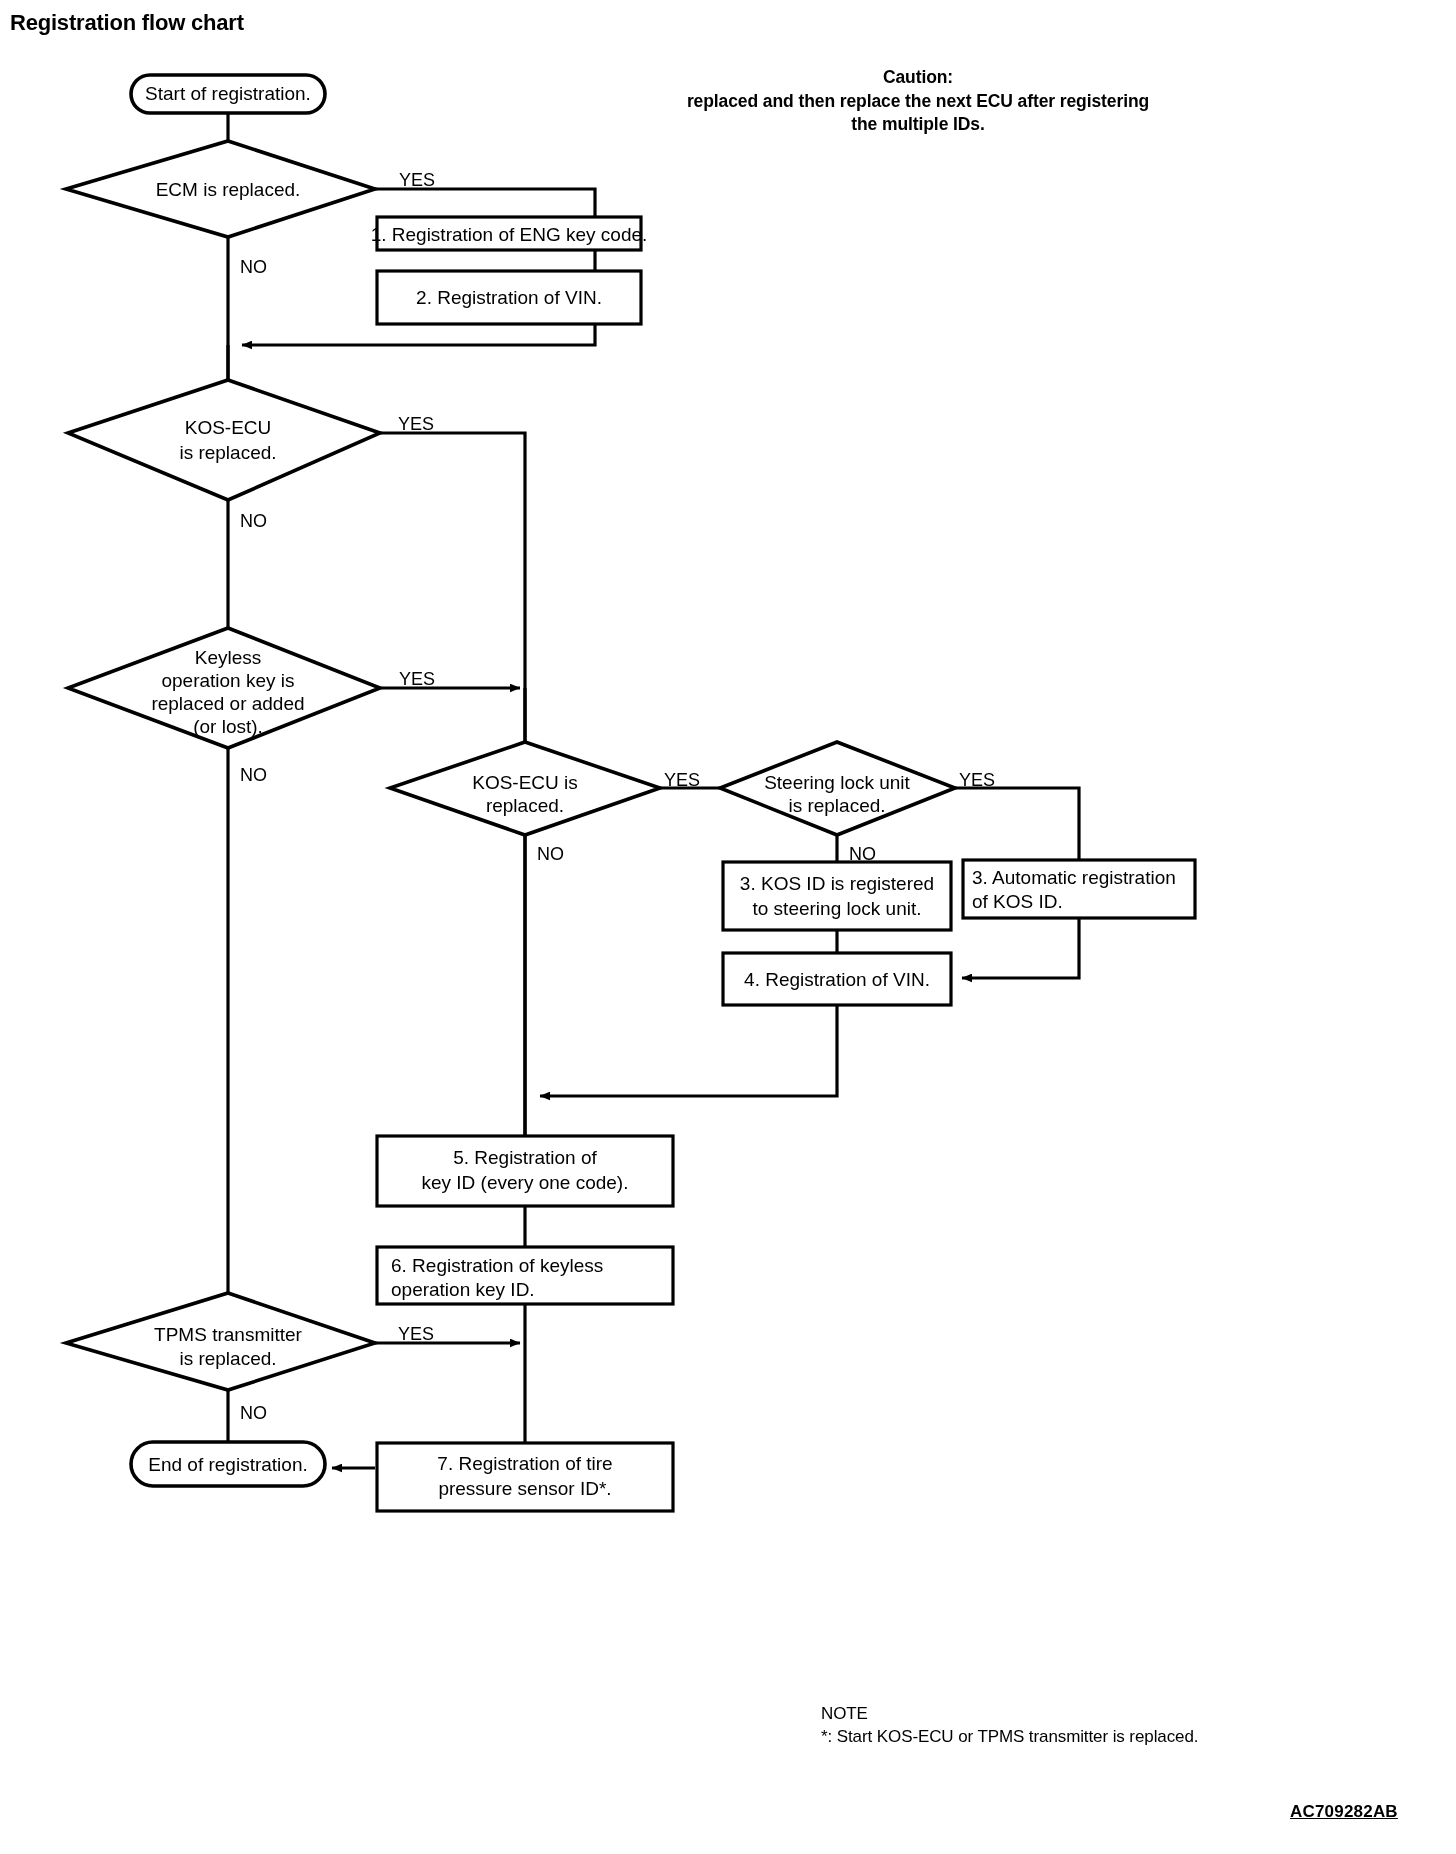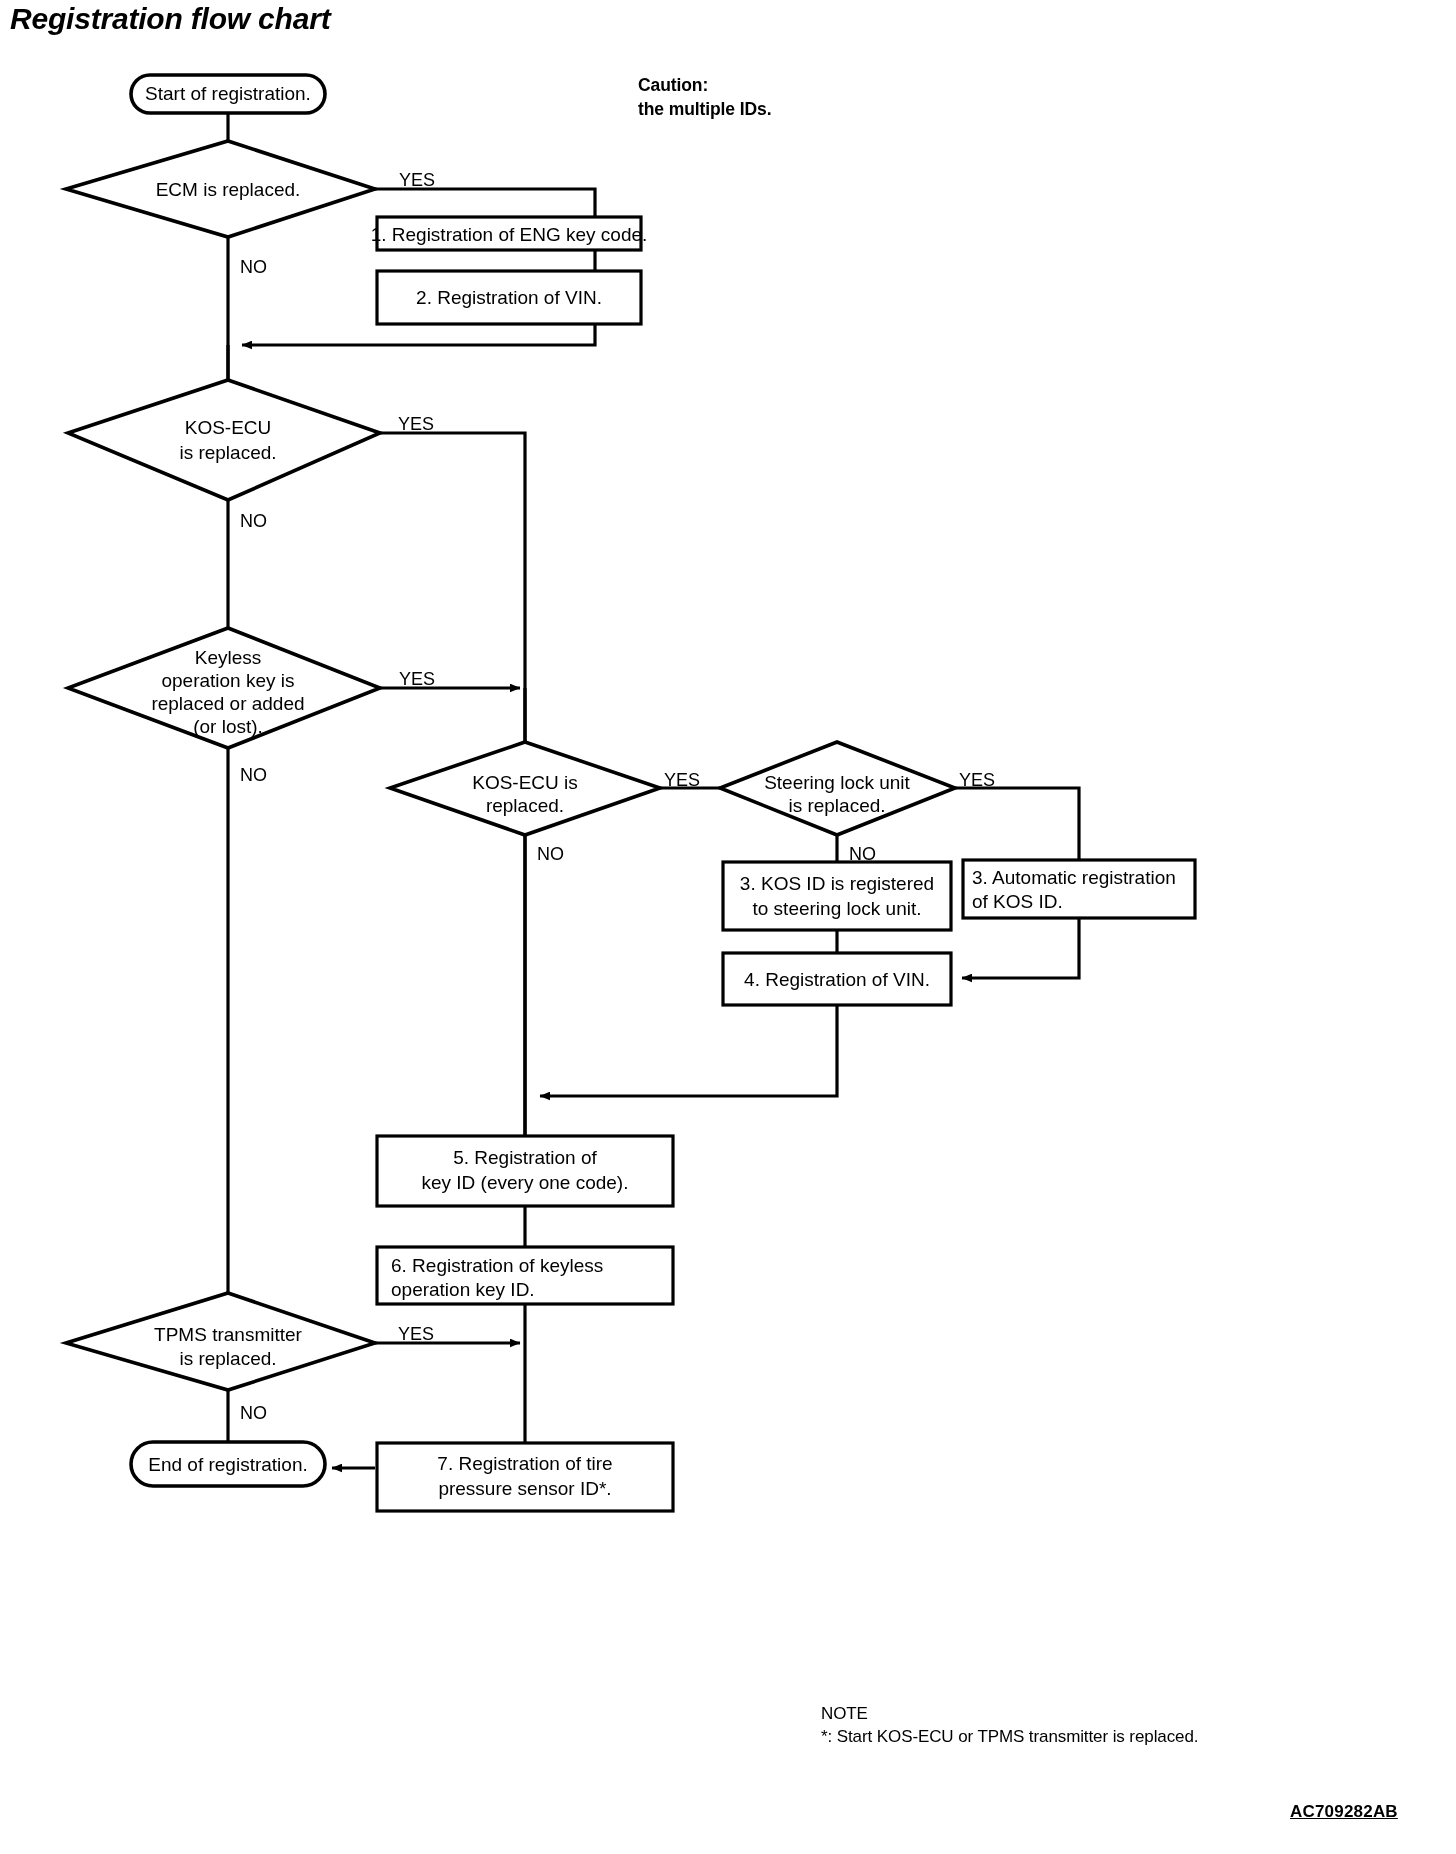--- a/index.html
+++ b/index.html
@@ -1,23 +1,23 @@
 <!DOCTYPE html>
 <html><head>
 <meta charset="utf-8">
 <style>
   html,body{margin:0;padding:0;background:#ffffff;}
   body{width:1456px;height:1854px;position:relative;font-family:"Liberation Sans",sans-serif;color:#000;}
   #page-title{
-    position:absolute;left:10px;top:2px;
-    font-size:30px;font-weight:bold;letter-spacing:-0.2px;font-style:italic;
+    position:absolute;left:10px;top:10px;
+    font-size:22px;font-weight:bold;letter-spacing:-0.2px;
   }
   #caution-block{
-    position:absolute;left:638px;top:74px;width:560px;
-    font-size:17.5px;font-weight:bold;line-height:23.5px;letter-spacing:-0.1px;
+    position:absolute;left:638px;top:66px;width:560px;
+    font-size:17.5px;font-weight:bold;line-height:23.5px;letter-spacing:-0.1px;text-align:center;
   }
   #note-block{
     position:absolute;left:821px;top:1702px;width:660px;
     font-size:17px;line-height:23px;letter-spacing:-0.1px;
   }
   #doc-code{
     position:absolute;left:1290px;top:1802px;
     font-size:17px;font-weight:bold;letter-spacing:0.2px;text-decoration:underline;
   }
   #flow-svg{position:absolute;left:0;top:0;}
@@ -29,20 +29,21 @@
   .node-txt{font-family:"Liberation Sans",sans-serif;font-size:19px;fill:#000;}
   .yn{font-family:"Liberation Sans",sans-serif;font-size:18px;fill:#000;}
 </style>
 </head>
 <body>
 
 <div id="page-title">Registration flow chart</div>
 
 <div id="caution-block">
   <div>Caution:</div>
+  <div>replaced and then replace the next ECU after registering</div>
   <div>the multiple IDs.</div>
 </div>
 
 <div id="note-block">
   <div>NOTE</div>
   <div>*: Start KOS-ECU or TPMS transmitter is replaced.</div>
 </div>
 
 <div id="doc-code">AC709282AB</div>
 

